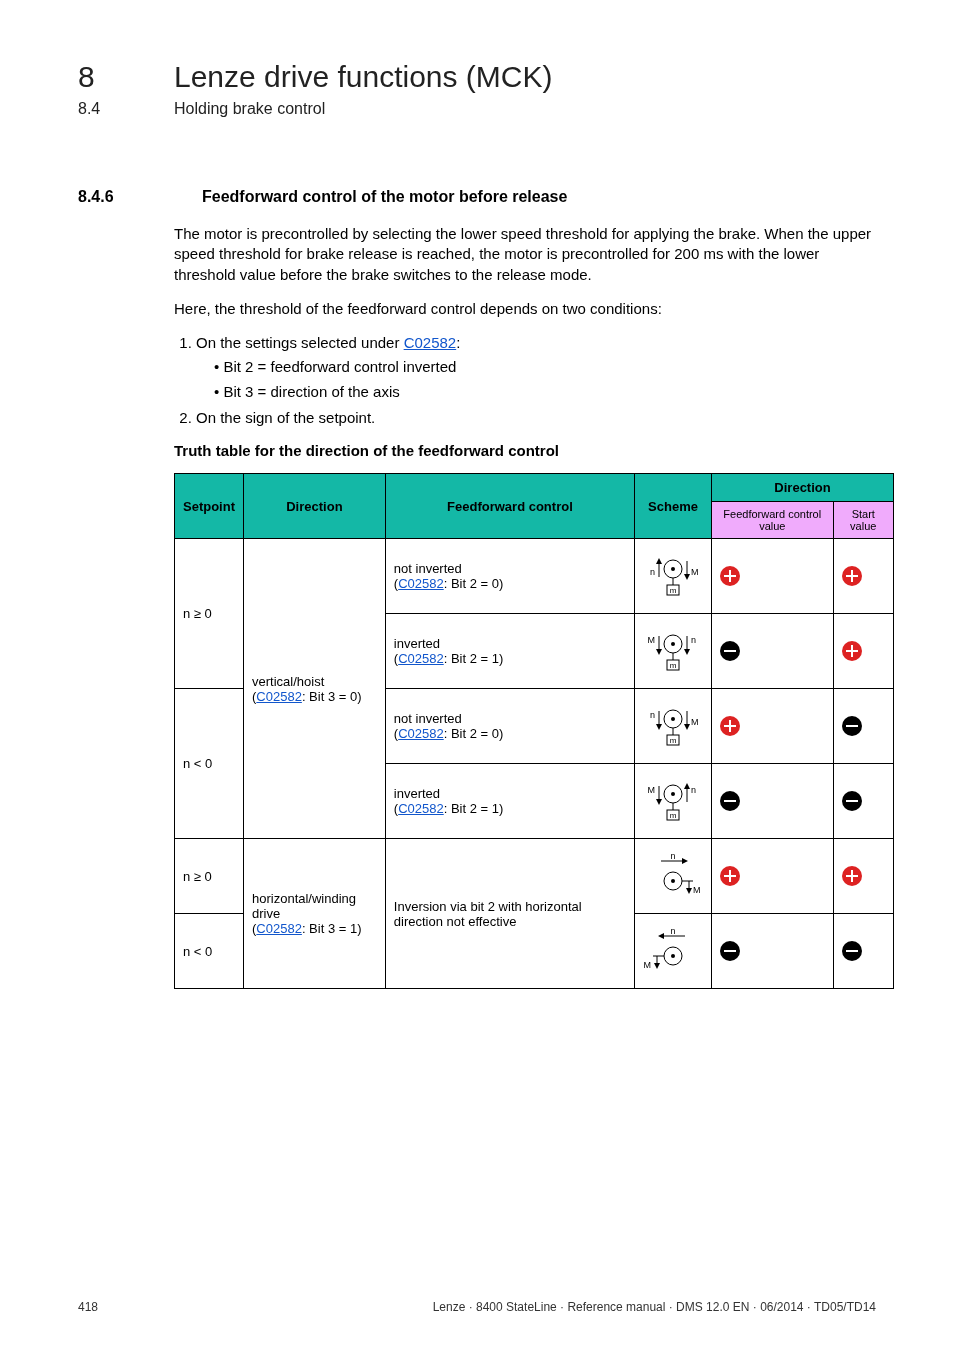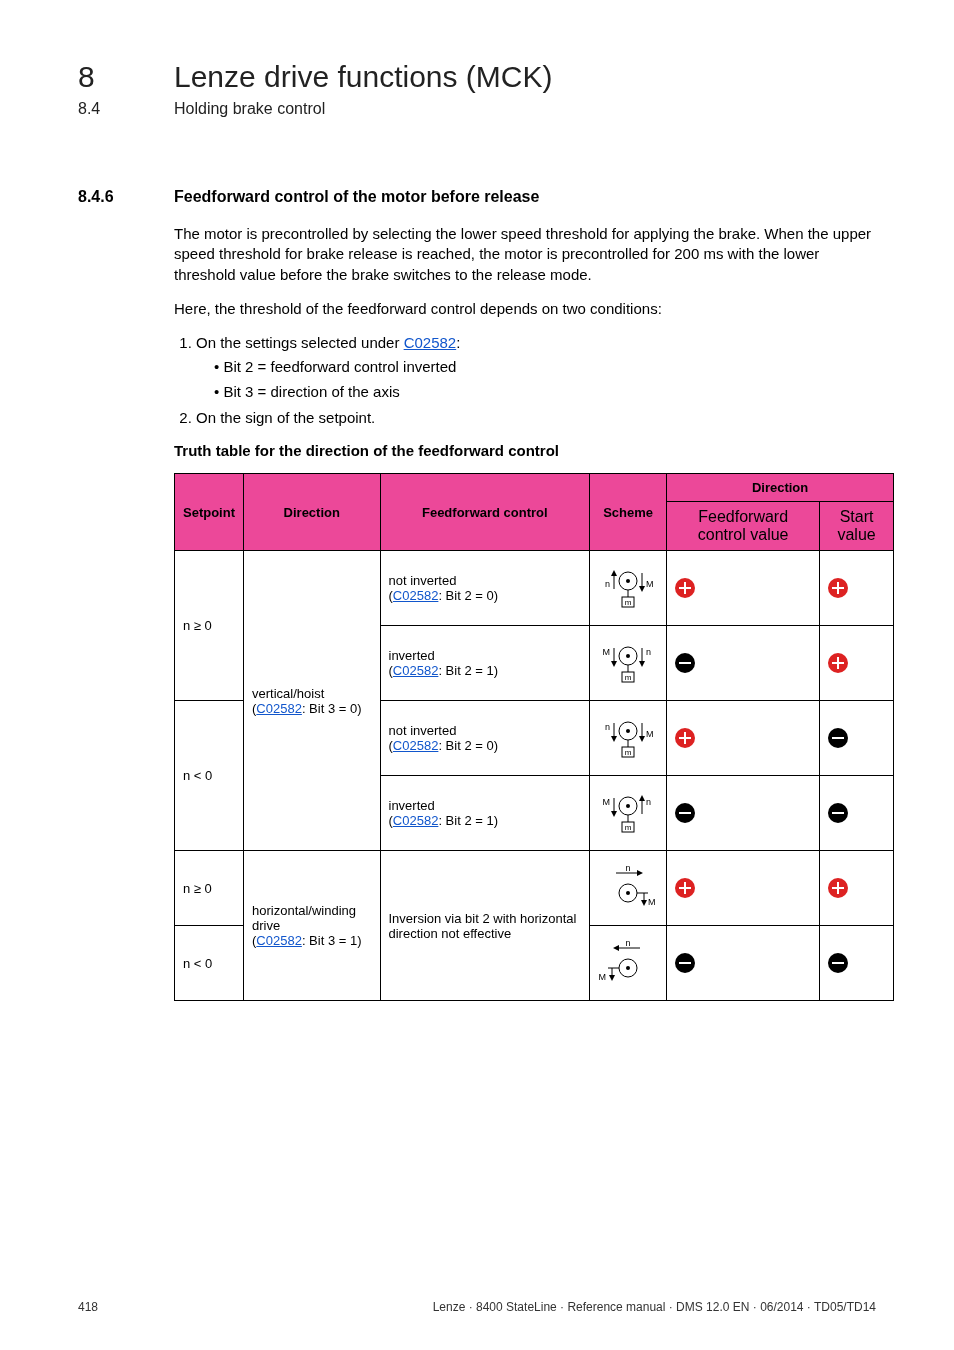--- a/index.html
+++ b/index.html
@@ -55,20 +55,21 @@
     color: #444;
     letter-spacing: 2.5px;
     white-space: nowrap;
     overflow: hidden;
     font-size: 14px;
   }
   .sec-head {
     display: flex;
     align-items: flex-start;
     margin-bottom: 18px;
+    gap: 28px;
   }
   .sec-num {
     font-size: 16px;
     font-weight: 700;
     width: 96px;
   }
   .sec-title {
     font-size: 16px;
     font-weight: 700;
   }
@@ -95,28 +96,28 @@
     margin-left: 96px;
     font-size: 13px;
     width: 720px;
   }
   table.truth th, table.truth td {
     border: 1px solid #000;
     padding: 6px 8px;
     vertical-align: middle;
   }
   table.truth th {
-    background: #ec4899;
+    background: #14b8a6;
     font-weight: 700;
     text-align: center;
   }
   table.truth th.subh {
-    background: #ec4899;
+    background: #f0abfc;
     font-weight: 400;
-    font-size: 16px;
+    font-size: 11px;
     text-align: center;
   }
   td.cent { text-align: left; }
   td.scheme { text-align: center; height: 62px; }
   .dir-icon {
     display: inline-block;
     width: 20px; height: 20px;
     border-radius: 50%;
     position: relative;
     vertical-align: middle;

